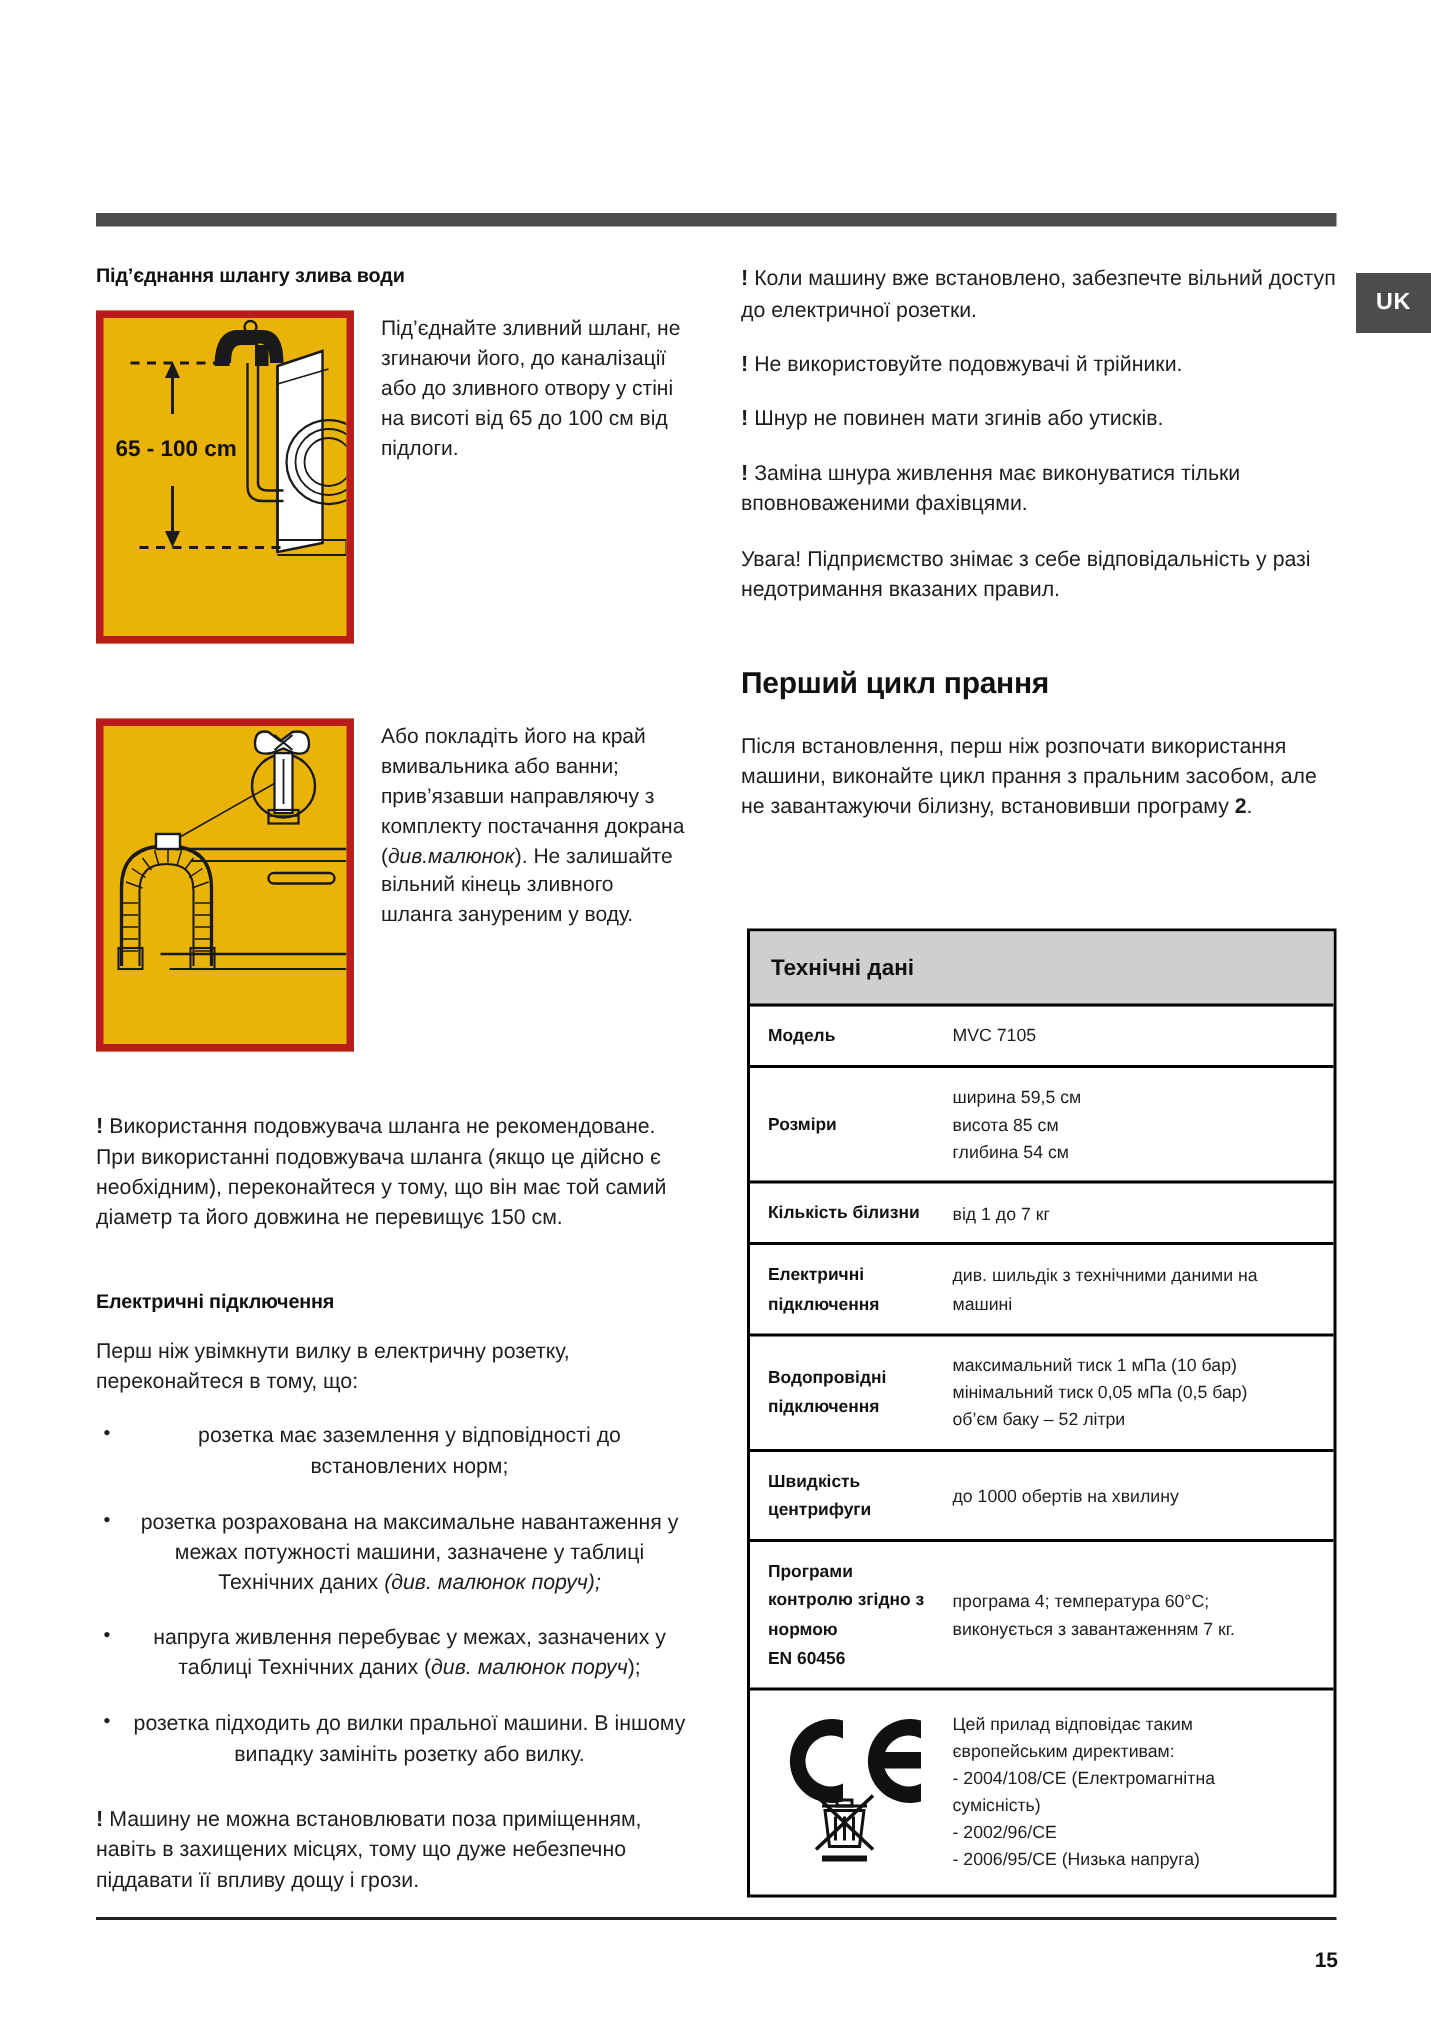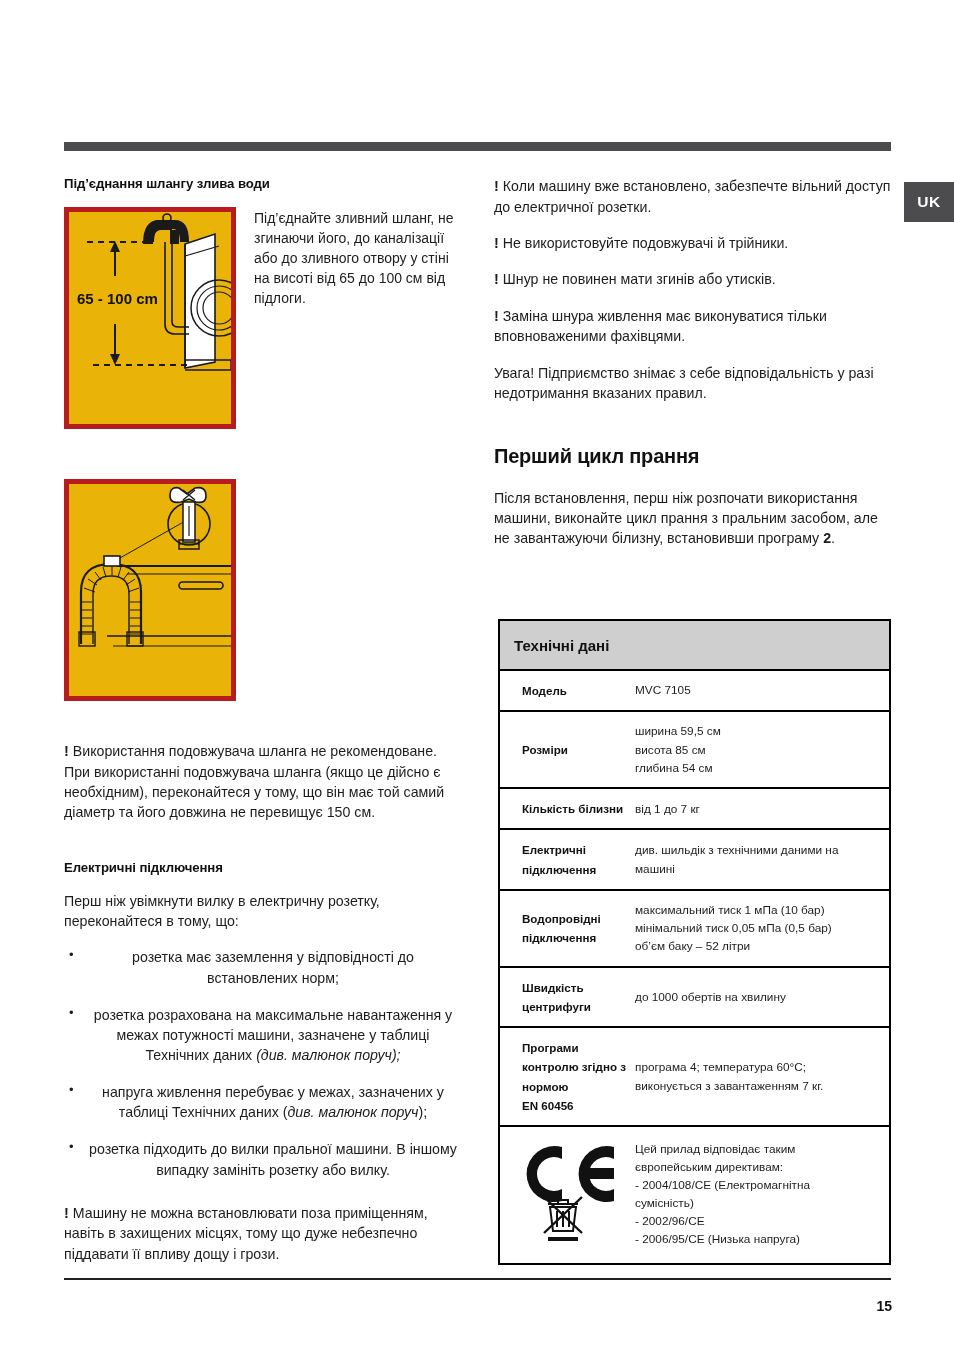--- a/index.html
+++ b/index.html
@@ -161,21 +161,21 @@
   }
   .trow {
     display: flex;
     border-bottom: 2px solid #000;
     align-items: center;
     min-height: 34px;
   }
   .trow:last-child { border-bottom: none; }
   .tkey {
     flex: 0 0 133px;
-    padding: 10px 6px 10px 22px;
+    padding: 10px 6px 10px 12px;
     font-size: 11.6px;
     font-weight: bold;
     line-height: 1.66;
     color: #111;
     box-sizing: border-box;
   }
   .tval {
     flex: 1 1 auto;
     padding: 10px 10px 10px 2px;
     font-size: 11.8px;
@@ -305,20 +305,23 @@
 
             <path d="M114 18 L126 18 L126 58 L114 58 Z" stroke-width="1.5" fill="#fff"></path>
             <path d="M120 22 L120 52" stroke-width="1.2"></path>
             <rect x="110" y="56" width="20" height="9" stroke-width="1.5"></rect>
             <path d="M110 60 L130 60" stroke-width="1"></path>
 
             <path d="M101 12 Q101 2 110 4 L118 10 L126 4 Q137 2 137 12 Q137 20 127 18 L120 15 L112 18 Q101 20 101 12 Z" stroke-width="1.6" fill="#fff"></path>
             <path d="M114 6 L126 16 M126 6 L114 16" stroke-width="1.4"></path>
           </g>
         </svg>
+      </div>
+      <div class="fig-text">
+        <span>Або покладіть його на край вмивальника або ванни; прив’язавши направляючу з комплекту постачання докрана (</span><span class="ital">див.малюнок</span><span>). Не залишайте вільний кінець зливного шланга зануреним у воду.</span>
       </div>
     </div>
 
     <div style="height:32px"></div>
 
     <p class="body">
       <span class="warn-mark">!</span>
       <span>Використання подовжувача шланга не рекомендоване. При використанні подовжувача шланга (якщо це дійсно є необхідним), переконайтеся у тому, що він має той самий діаметр та його довжина не перевищує 150 см.</span>
     </p>
 

